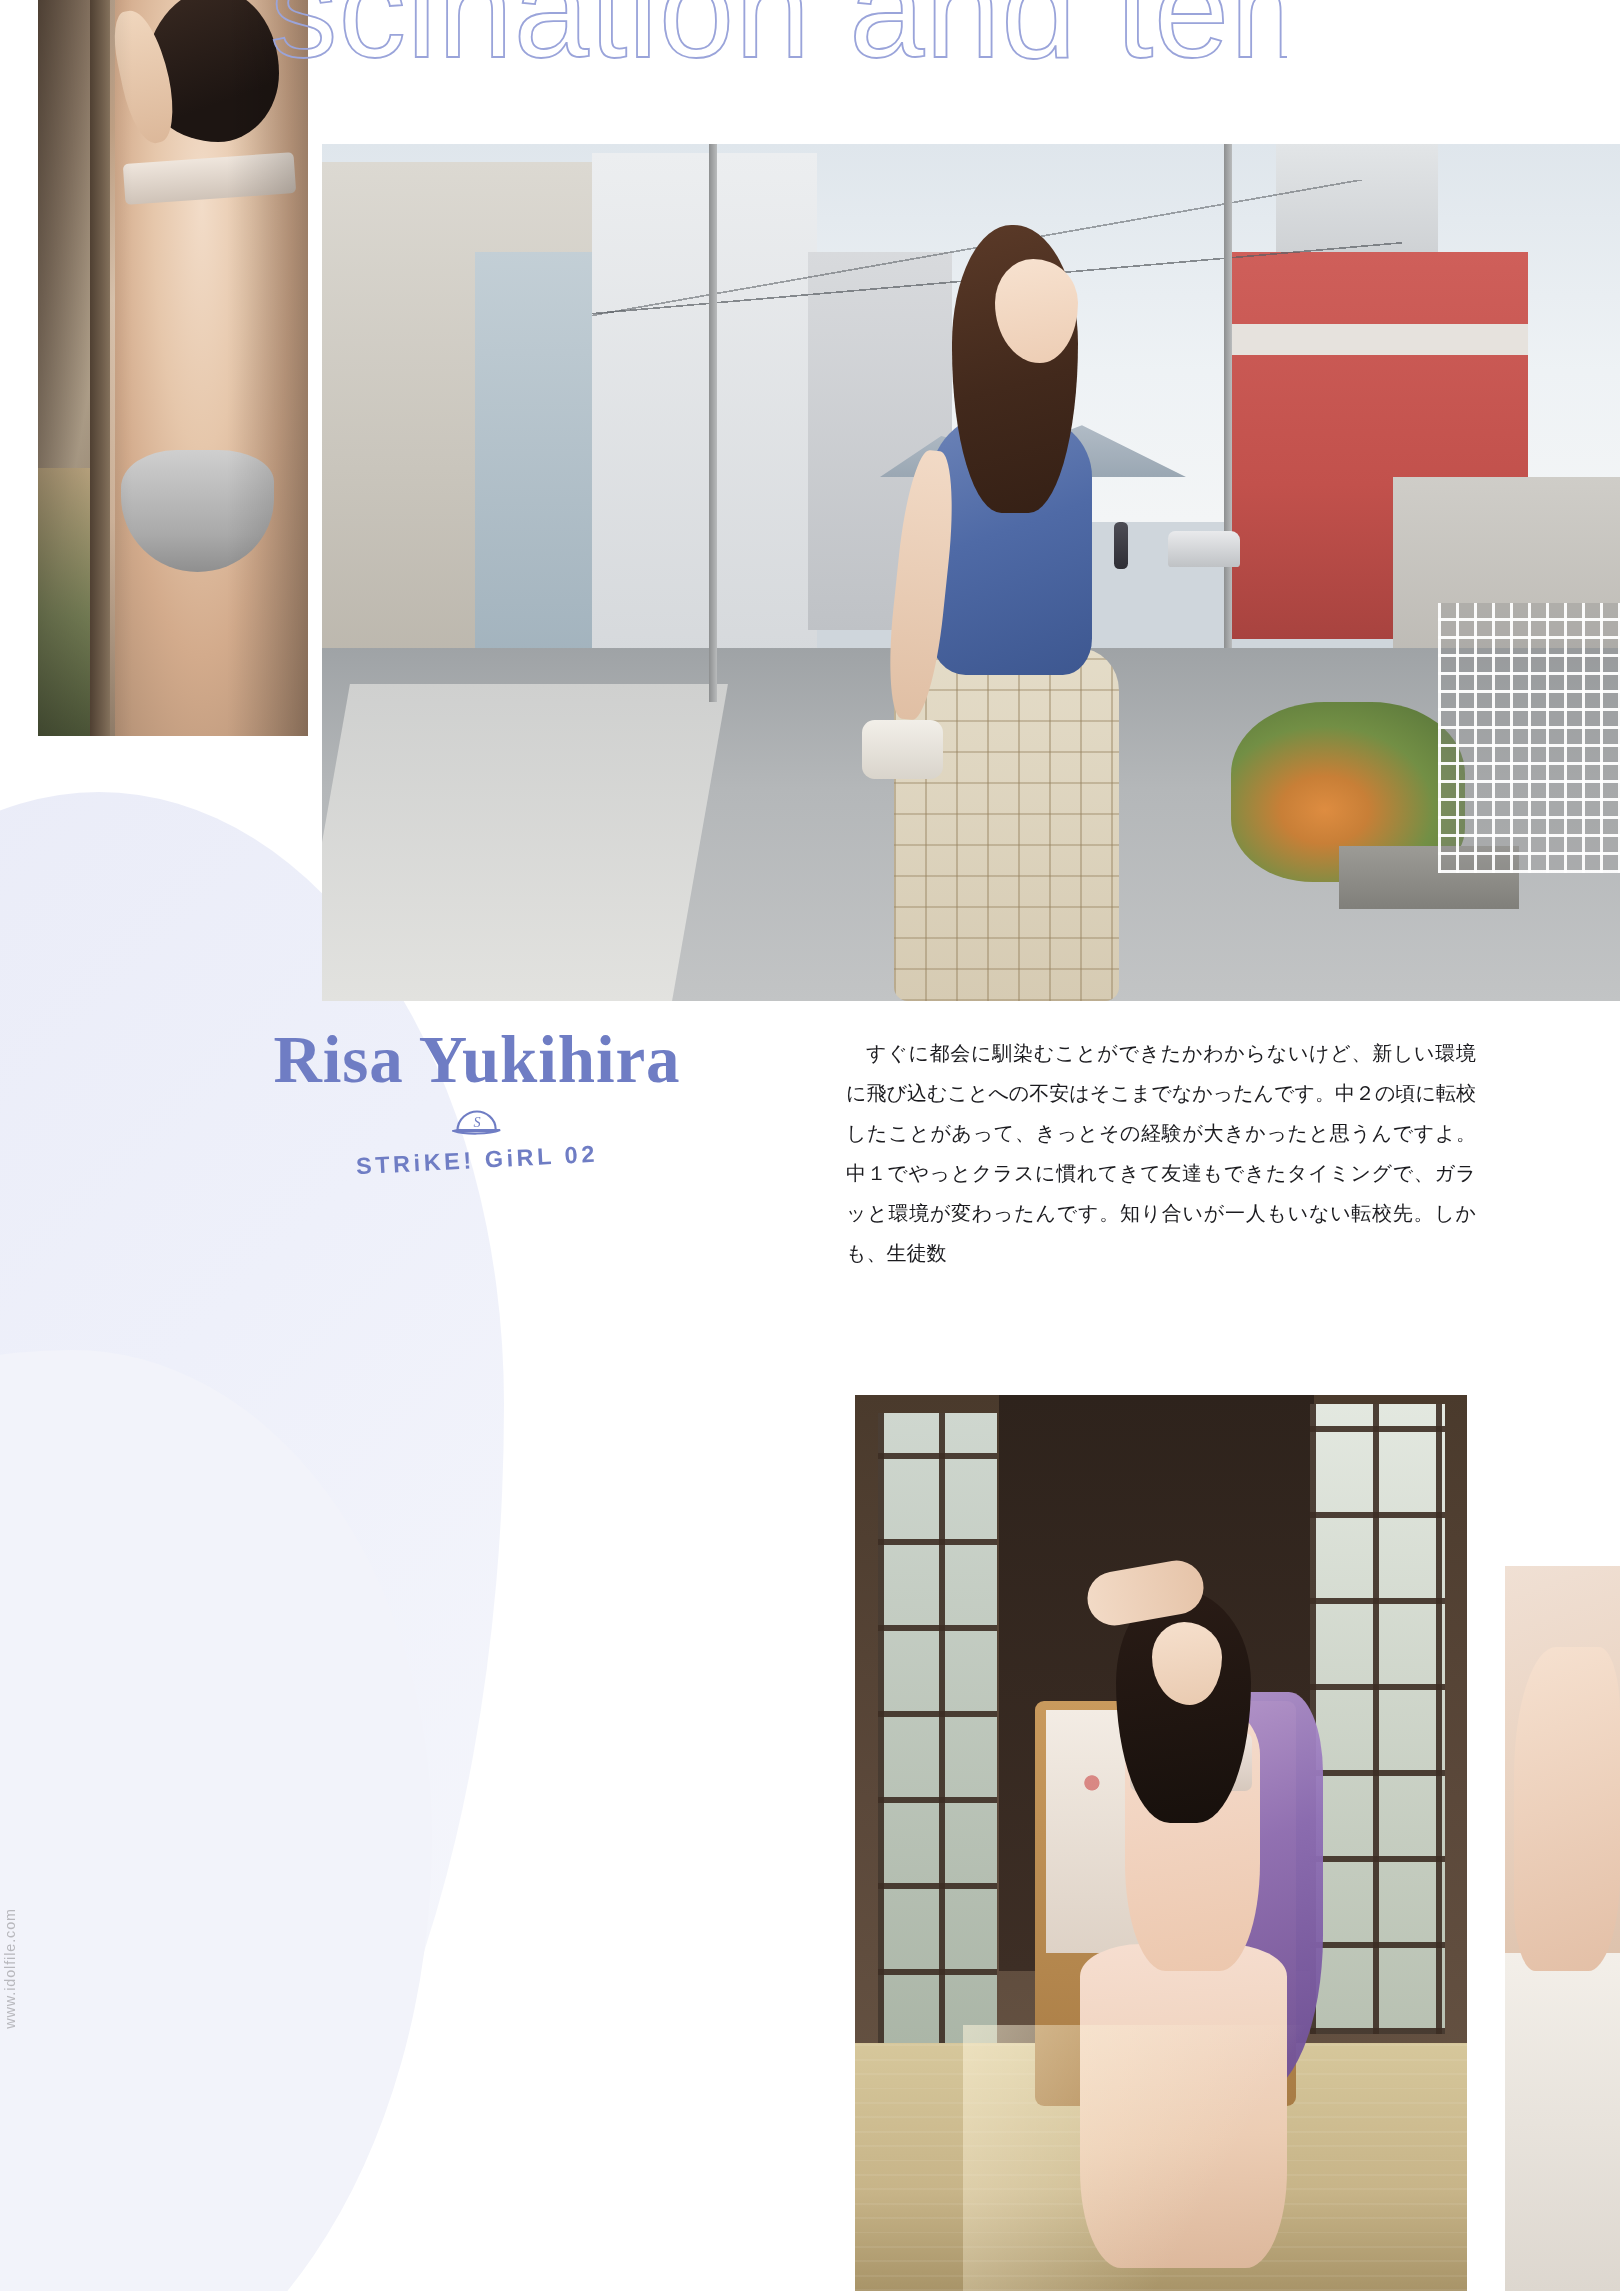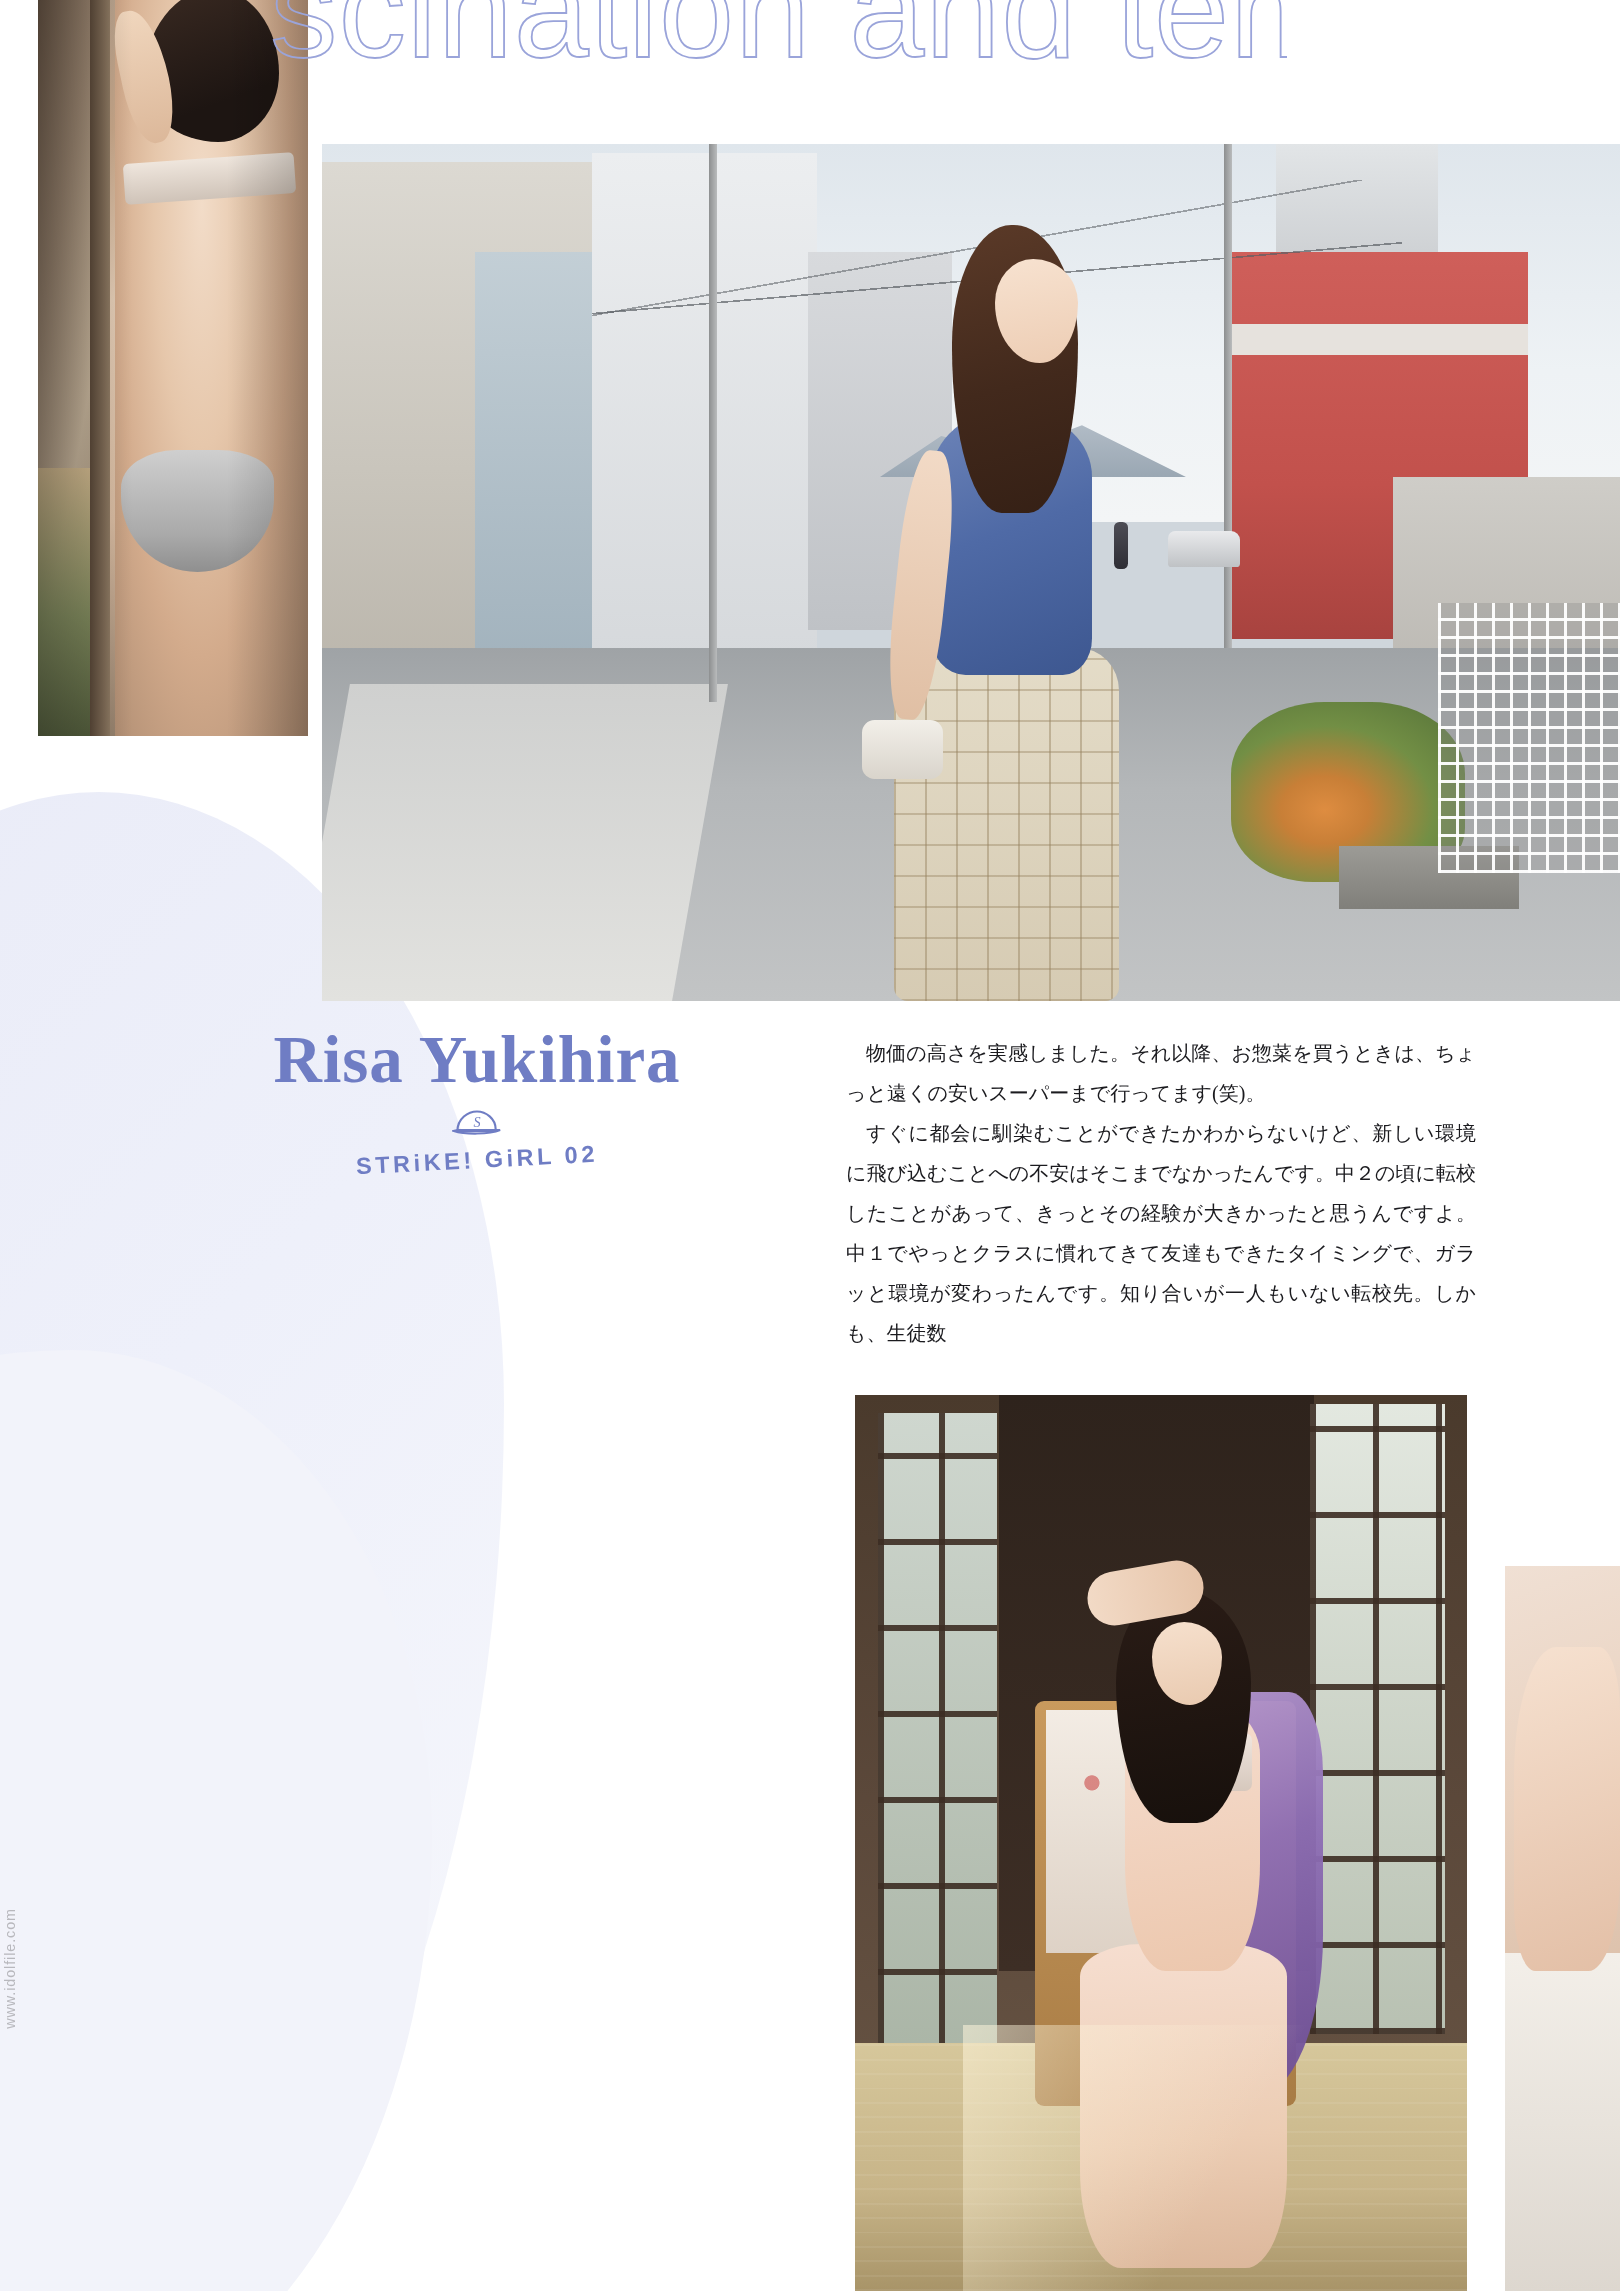--- a/index.html
+++ b/index.html
@@ -491,21 +491,20 @@
       <text x="28" y="22" font-family="Liberation Serif, serif" font-size="16" font-style="italic" fill="#6f7dc4" text-anchor="middle">S</text>
     </svg>
   </div>
   <div class="strike-line">STRiKE! GiRL 02</div>
 </div>
 
 <div class="col col-left">
 </div>
 
 <div class="col col-right">
-  <p>物価の高さを実感しました。それ以降、お惣菜を買うときは、ちょっと遠くの安いスーパーまで行ってます(笑)。</p>
   <p>すぐに都会に馴染むことができたかわからないけど、新しい環境に飛び込むことへの不安はそこまでなかったんです。中２の頃に転校したことがあって、きっとその経験が大きかったと思うんですよ。中１でやっとクラスに慣れてきて友達もできたタイミングで、ガラッと環境が変わったんです。知り合いが一人もいない転校先。しかも、生徒数</p>
 </div>
 
 <div class="photo photo-chair">
   <div class="ch-walls"></div>
   <div class="ch-back"></div>
   <div class="ch-window-l"></div>
   <div class="ch-window-r"></div>
   <div class="ch-tatami"></div>
   <div class="ch-chair"></div>

